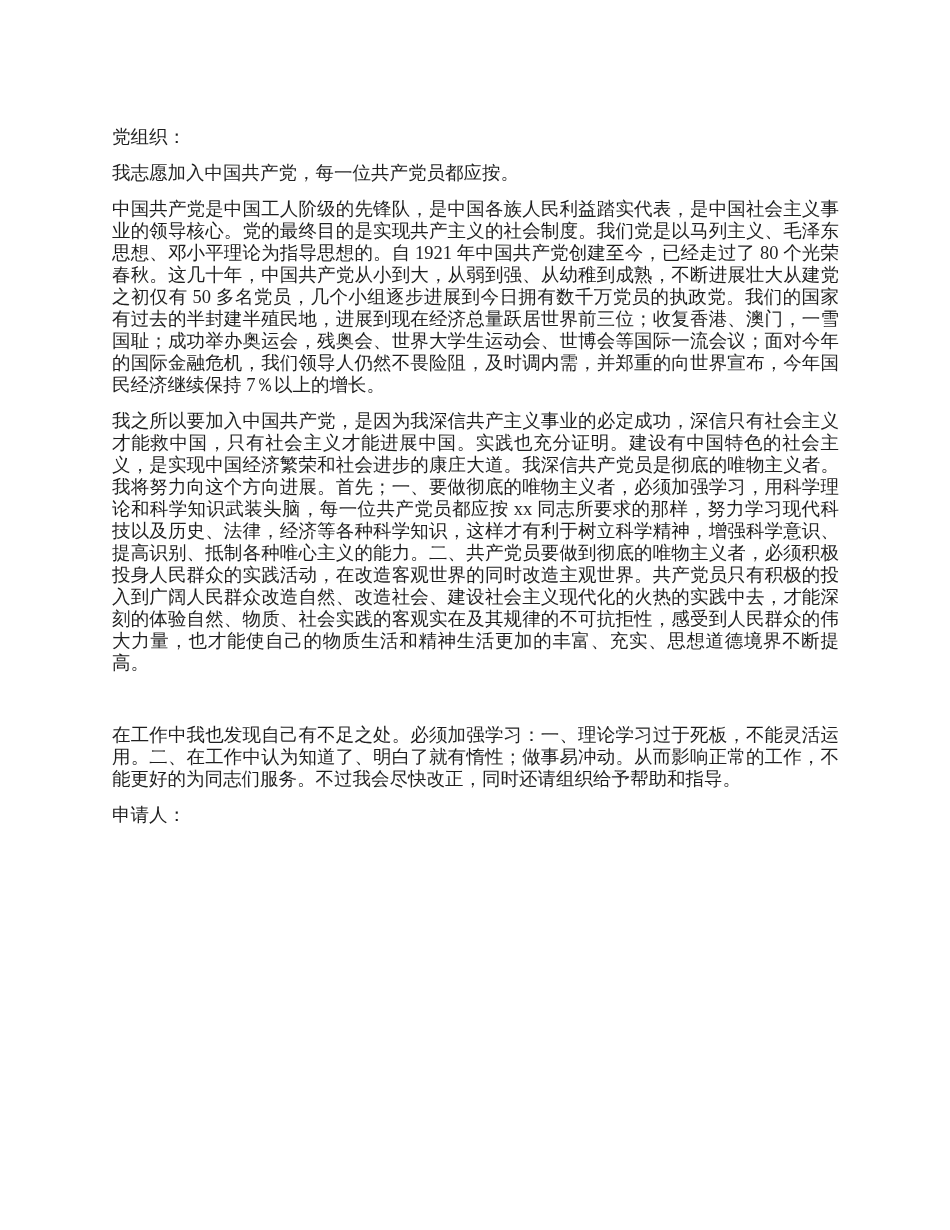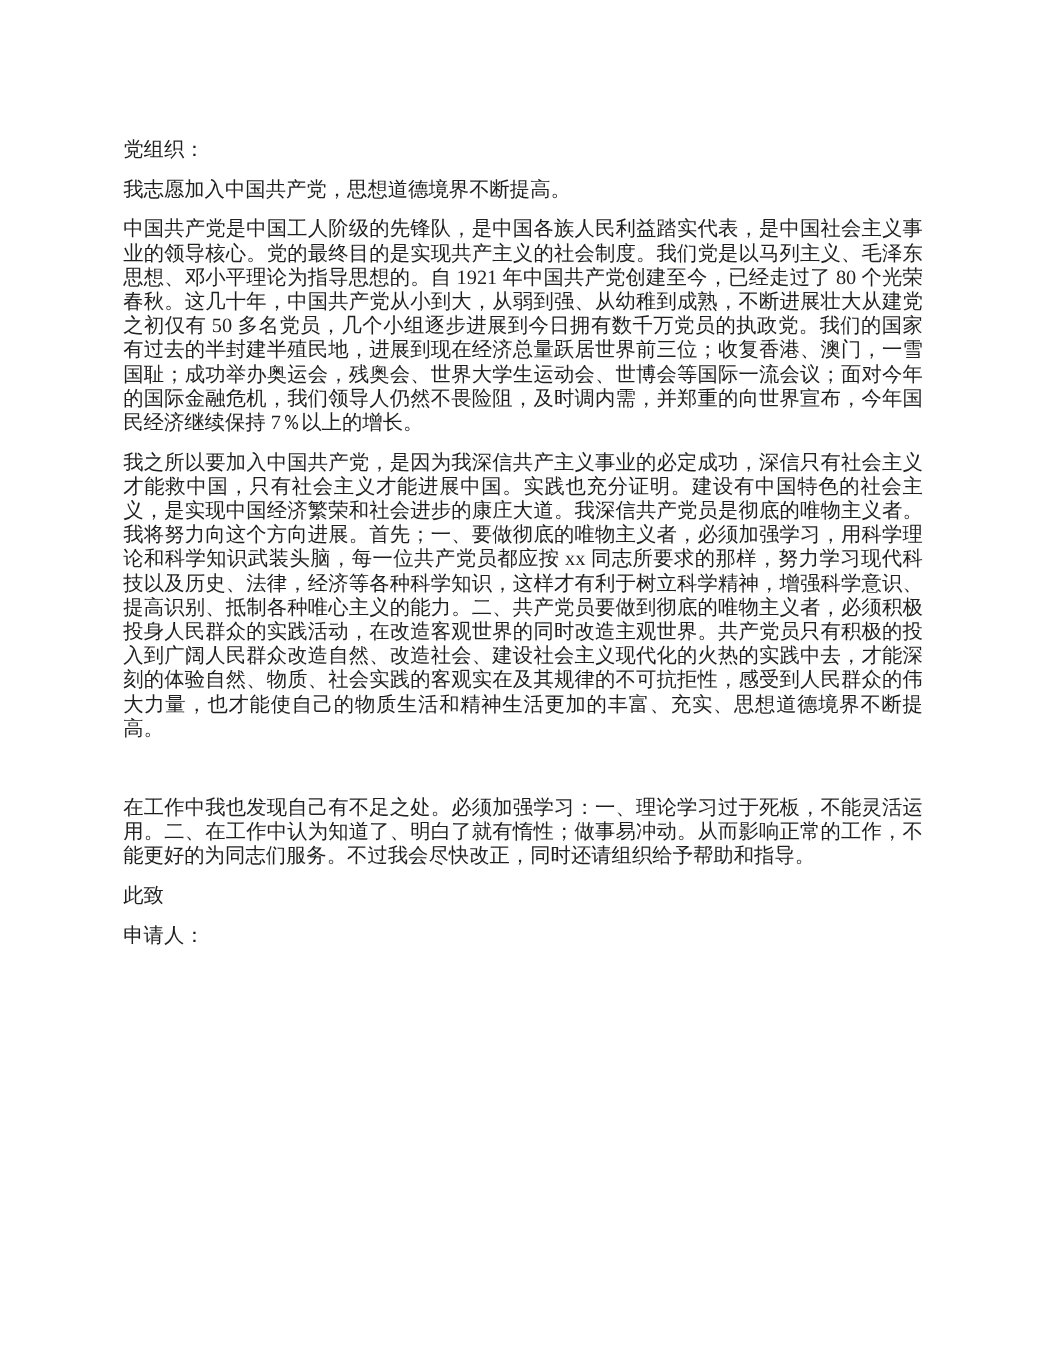--- a/index.html
+++ b/index.html
@@ -30,21 +30,20 @@
     min-height: 22px;
     word-break: break-word;
   }
 </style>
 </head>
 <body>
 
 <div class="page">
   <div class="content">
     <p class="para">党组织：</p>
-    <p class="para">我志愿加入中国共产党，思想道德境界不断提高。</p>
+    <p class="para">我志愿加入中国共产党，每一位共产党员都应按。</p>
     <p class="para">中国共产党是中国工人阶级的先锋队，是中国各族人民利益踏实代表，是中国社会主义事业的领导核心。党的最终目的是实现共产主义的社会制度。我们党是以马列主义、毛泽东思想、邓小平理论为指导思想的。自 1921 年中国共产党创建至今，已经走过了 80 个光荣春秋。这几十年，中国共产党从小到大，从弱到强、从幼稚到成熟，不断进展壮大从建党之初仅有 50 多名党员，几个小组逐步进展到今日拥有数千万党员的执政党。我们的国家有过去的半封建半殖民地，进展到现在经济总量跃居世界前三位；收复香港、澳门，一雪国耻；成功举办奥运会，残奥会、世界大学生运动会、世博会等国际一流会议；面对今年的国际金融危机，我们领导人仍然不畏险阻，及时调内需，并郑重的向世界宣布，今年国民经济继续保持 7％以上的增长。</p>
     <p class="para">我之所以要加入中国共产党，是因为我深信共产主义事业的必定成功，深信只有社会主义才能救中国，只有社会主义才能进展中国。实践也充分证明。建设有中国特色的社会主义，是实现中国经济繁荣和社会进步的康庄大道。我深信共产党员是彻底的唯物主义者。我将努力向这个方向进展。首先；一、要做彻底的唯物主义者，必须加强学习，用科学理论和科学知识武装头脑，每一位共产党员都应按 xx 同志所要求的那样，努力学习现代科技以及历史、法律，经济等各种科学知识，这样才有利于树立科学精神，增强科学意识、提高识别、抵制各种唯心主义的能力。二、共产党员要做到彻底的唯物主义者，必须积极投身人民群众的实践活动，在改造客观世界的同时改造主观世界。共产党员只有积极的投入到广阔人民群众改造自然、改造社会、建设社会主义现代化的火热的实践中去，才能深刻的体验自然、物质、社会实践的客观实在及其规律的不可抗拒性，感受到人民群众的伟大力量，也才能使自己的物质生活和精神生活更加的丰富、充实、思想道德境界不断提高。</p>
     <p class="para"></p>
     <p class="para">在工作中我也发现自己有不足之处。必须加强学习：一、理论学习过于死板，不能灵活运用。二、在工作中认为知道了、明白了就有惰性；做事易冲动。从而影响正常的工作，不能更好的为同志们服务。不过我会尽快改正，同时还请组织给予帮助和指导。</p>
-    <p class="para">此致</p>
     <p class="para">申请人：</p>
   </div>
 </div>
 
 </body></html>

